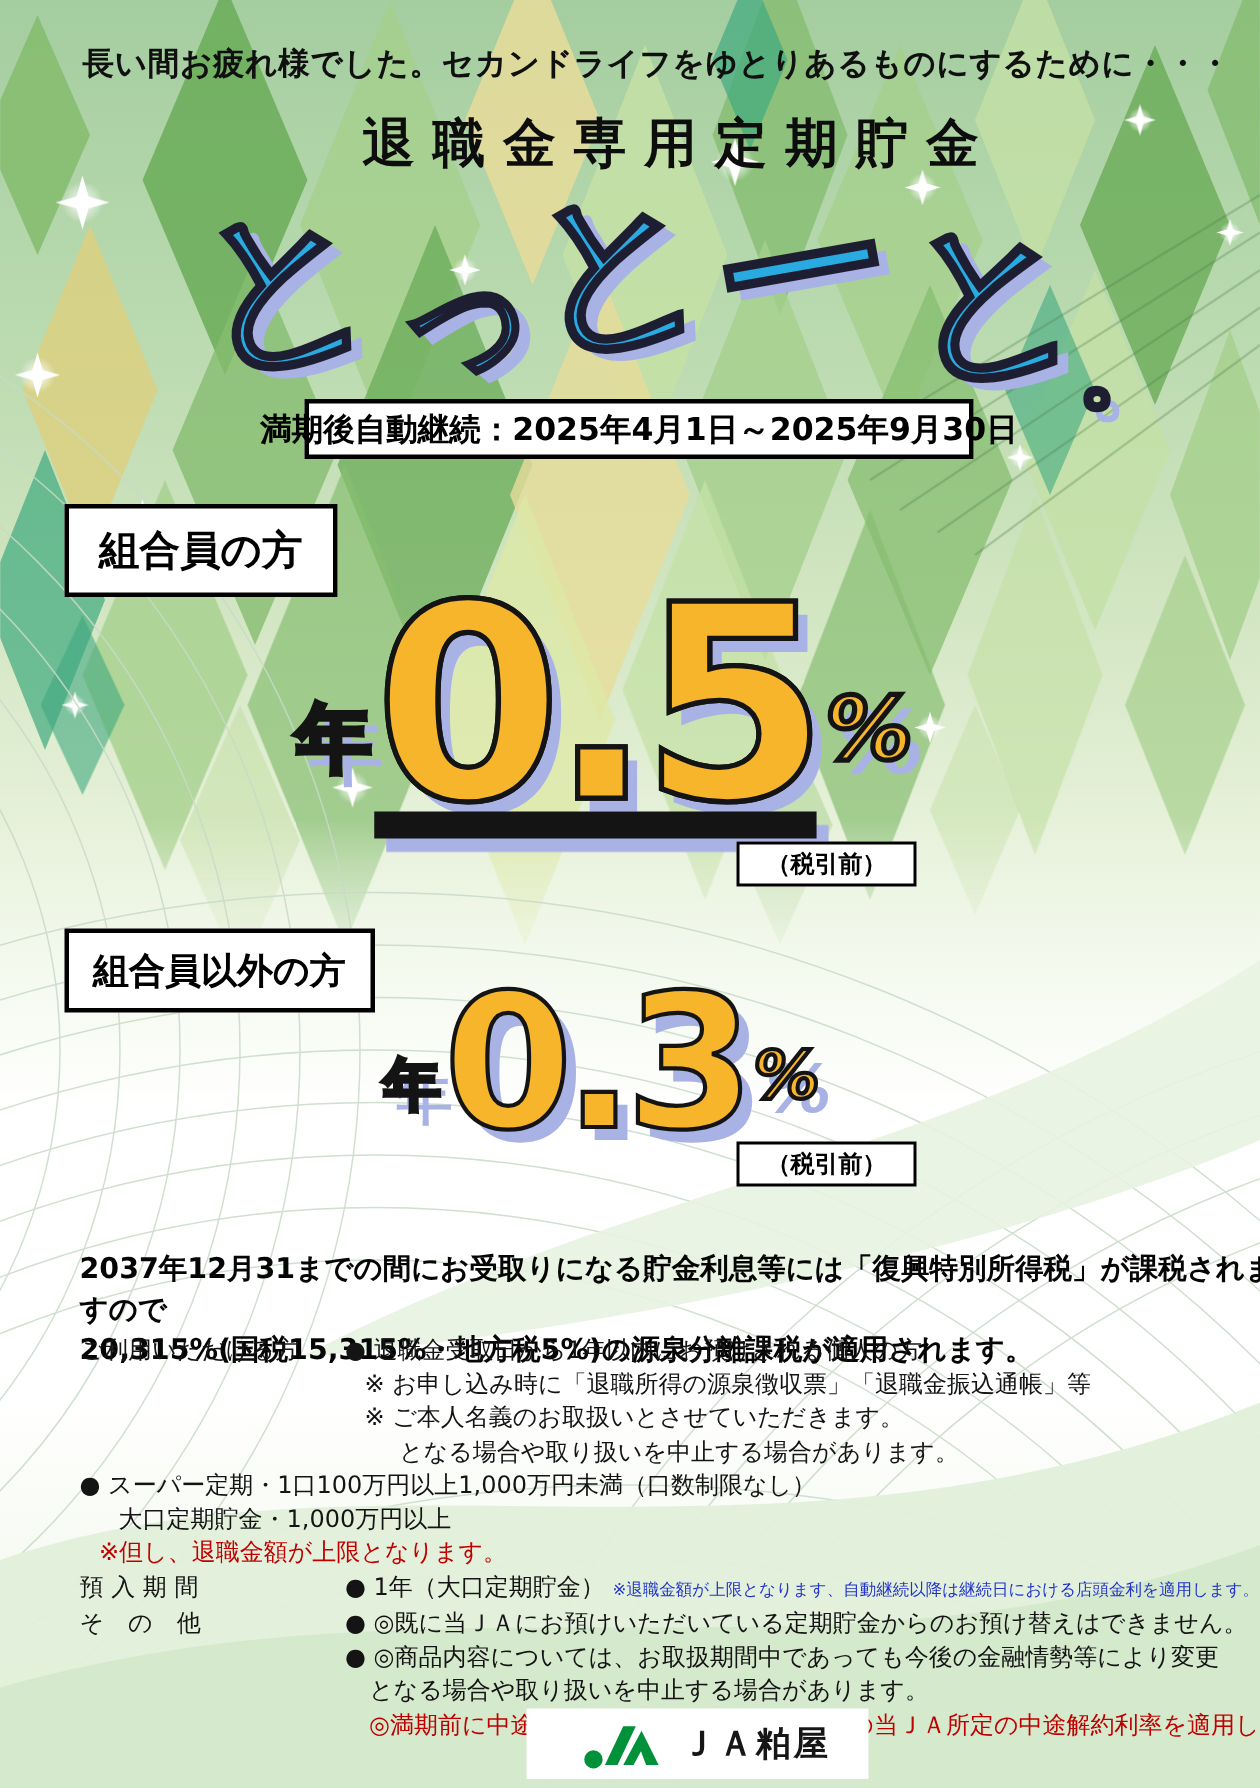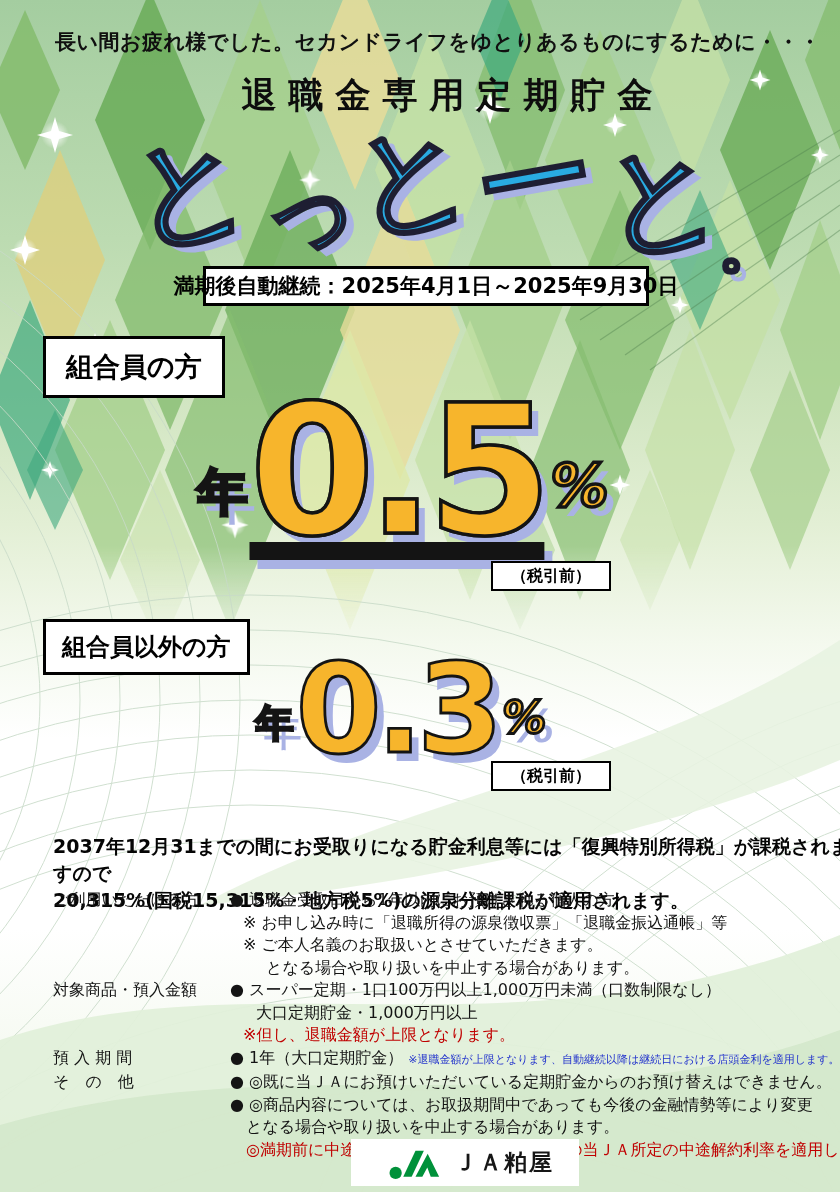--- a/index.html
+++ b/index.html
@@ -263,21 +263,20 @@
     <div class="drow">
       <div class="dlabel">ご利用いただける方</div>
       <div>
         <div class="dline">● 退職金受取日から1年以内にお預けされる個人の方</div>
         <div class="dline i1">※ お申し込み時に「退職所得の源泉徴収票」「退職金振込通帳」等</div>
         <div class="dline i1">※ ご本人名義のお取扱いとさせていただきます。</div>
         <div class="dline i2">となる場合や取り扱いを中止する場合があります。</div>
       </div>
     </div>
     <div class="drow">
-      <div class="dlabel">対象商品・預入金額</div>
       <div>
         <div class="dline">● スーパー定期・1口100万円以上1,000万円未満（口数制限なし）</div>
         <div class="dline i3">大口定期貯金・1,000万円以上</div>
         <div class="dline i1 red">※但し、退職金額が上限となります。</div>
       </div>
     </div>
     <div class="drow">
       <div class="dlabel">預 入 期 間</div>
       <div>
         <div class="dline">

